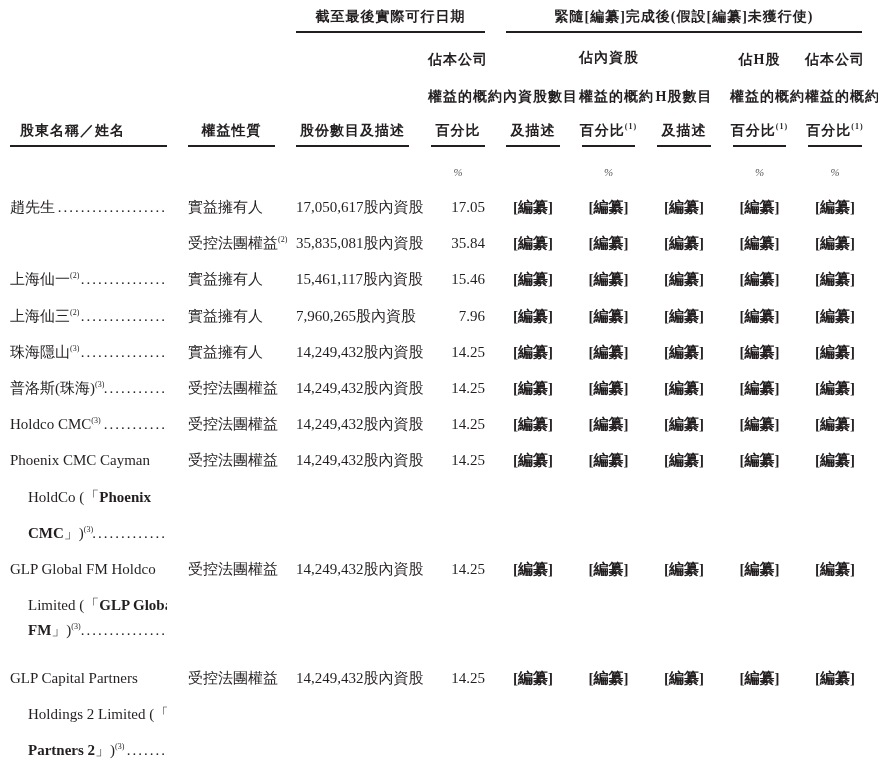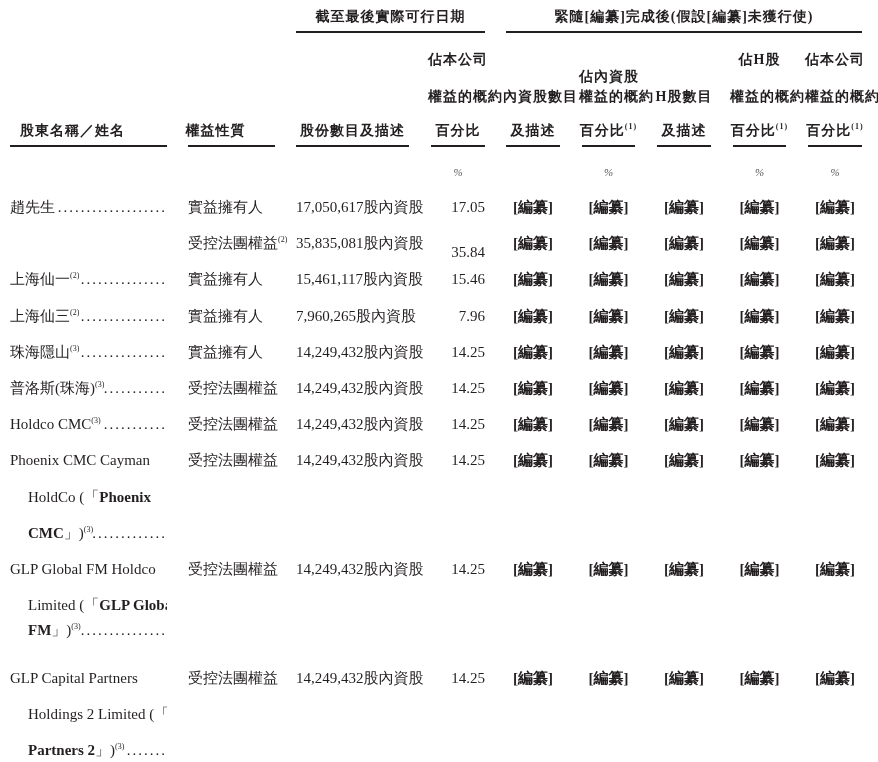--- a/index.html
+++ b/index.html
@@ -26,32 +26,32 @@
 <div id="doc">
 
   <div class="abs hdr center" style="left:296px; width:189px; top:8px;">截至最後實際可行日期</div>
   <div class="rule" style="left:296px; width:189px; top:31px;"></div>
   <div class="abs hdr center" style="left:506px; width:356px; top:8px;">緊隨[編纂]完成後(假設[編纂]未獲行使)</div>
   <div class="rule" style="left:506px; width:356px; top:31px;"></div>
 
   <div id="col-headers">
       <div class="abs hdr" style="left: 20px; width: 157px; margin-left: 0px; top: 122px; text-align: left;"><span>股東名稱／姓名</span></div>
       <div class="rule" style="left:10px; width:157px; top:145px;"></div>
-      <div class="abs hdr" style="left:172px; width:93px; margin-left:-3px; top:122px; text-align:center;"><span>權益性質</span></div>
+      <div class="abs hdr" style="left:188px; width:93px; margin-left:-3px; top:122px; text-align:center;"><span>權益性質</span></div>
       <div class="rule" style="left:188px; width:87px; top:145px;"></div>
       <div class="abs hdr" style="left:296px; width:119px; margin-left:-3px; top:122px; text-align:center;"><span>股份數目及描述</span></div>
       <div class="rule" style="left:296px; width:113px; top:145px;"></div>
       <div class="abs hdr" style="left:431px; width:60px; margin-left:-3px; top:51px; text-align:center;"><span>佔本公司</span></div>
       <div class="abs hdr" style="left:431px; width:60px; margin-left:-3px; top:88px; text-align:center;"><span>權益的概約</span></div>
       <div class="abs hdr" style="left:431px; width:60px; margin-left:-3px; top:122px; text-align:center;"><span>百分比</span></div>
       <div class="rule" style="left:431px; width:54px; top:145px;"></div>
       <div class="abs hdr" style="left:506px; width:60px; margin-left:-3px; top:88px; text-align:center;"><span>內資股數目</span></div>
       <div class="abs hdr" style="left:506px; width:60px; margin-left:-3px; top:122px; text-align:center;"><span>及描述</span></div>
       <div class="rule" style="left:506px; width:54px; top:145px;"></div>
-      <div class="abs hdr" style="left:582px; width:59px; margin-left:-3px; top:68px; text-align:left;"><span>佔內資股</span></div>
+      <div class="abs hdr" style="left:582px; width:59px; margin-left:-3px; top:49px; text-align:left;"><span>佔內資股</span></div>
       <div class="abs hdr" style="left:582px; width:59px; margin-left:-3px; top:88px; text-align:center;"><span>權益的概約</span></div>
       <div class="abs hdr" style="left:582px; width:59px; margin-left:-3px; top:122px; text-align:center;"><span>百分比</span><sup>(1)</sup></div>
       <div class="rule" style="left:582px; width:53px; top:145px;"></div>
       <div class="abs hdr" style="left:657px; width:60px; margin-left:-3px; top:88px; text-align:center;"><span>H股數目</span></div>
       <div class="abs hdr" style="left:657px; width:60px; margin-left:-3px; top:122px; text-align:center;"><span>及描述</span></div>
       <div class="rule" style="left:657px; width:54px; top:145px;"></div>
       <div class="abs hdr" style="left:733px; width:59px; margin-left:-3px; top:51px; text-align:center;"><span>佔H股</span></div>
       <div class="abs hdr" style="left:733px; width:59px; margin-left:-3px; top:88px; text-align:center;"><span>權益的概約</span></div>
       <div class="abs hdr" style="left:733px; width:59px; margin-left:-3px; top:122px; text-align:center;"><span>百分比</span><sup>(1)</sup></div>
       <div class="rule" style="left:733px; width:53px; top:145px;"></div>
@@ -77,21 +77,21 @@
         <div class="abs cell right" style="left:431px; width:54px; top:197px;">17.05</div>
         <div class="abs cell redact center" style="left:506px; width:54px; top:197px;">[編纂]</div>
         <div class="abs cell redact center" style="left:582px; width:53px; top:197px;">[編纂]</div>
         <div class="abs cell redact center" style="left:657px; width:54px; top:197px;">[編纂]</div>
         <div class="abs cell redact center" style="left:733px; width:53px; top:197px;">[編纂]</div>
         <div class="abs cell redact center" style="left:808px; width:54px; top:197px;">[編纂]</div>
       </div>
       <div>
         <div class="abs cell" style="left:188px; top:233.2px;"><span>受控法團權益</span><sup>(2)</sup></div>
         <div class="abs cell" style="left:296px; top:233.2px;">35,835,081股內資股</div>
-        <div class="abs cell right" style="left:431px; width:54px; top:233.2px;margin-top:9px;">35.84</div>
+        <div class="abs cell right" style="left:431px; width:54px; top:233.2px;">35.84</div>
         <div class="abs cell redact center" style="left:506px; width:54px; top:233.2px;">[編纂]</div>
         <div class="abs cell redact center" style="left:582px; width:53px; top:233.2px;">[編纂]</div>
         <div class="abs cell redact center" style="left:657px; width:54px; top:233.2px;">[編纂]</div>
         <div class="abs cell redact center" style="left:733px; width:53px; top:233.2px;">[編纂]</div>
         <div class="abs cell redact center" style="left:808px; width:54px; top:233.2px;">[編纂]</div>
       </div>
       <div>
         <div class="abs cell" style="left:10px; width:157px; top:269px; display:flex; overflow:hidden;">
           <span style="flex:none;"><span>上海仙一</span><sup>(2)</sup></span>
           <span class="dots" style="flex: 1 1 0%; overflow: hidden; text-align: right; padding-left: 4px; direction: rtl;">........................................</span>

